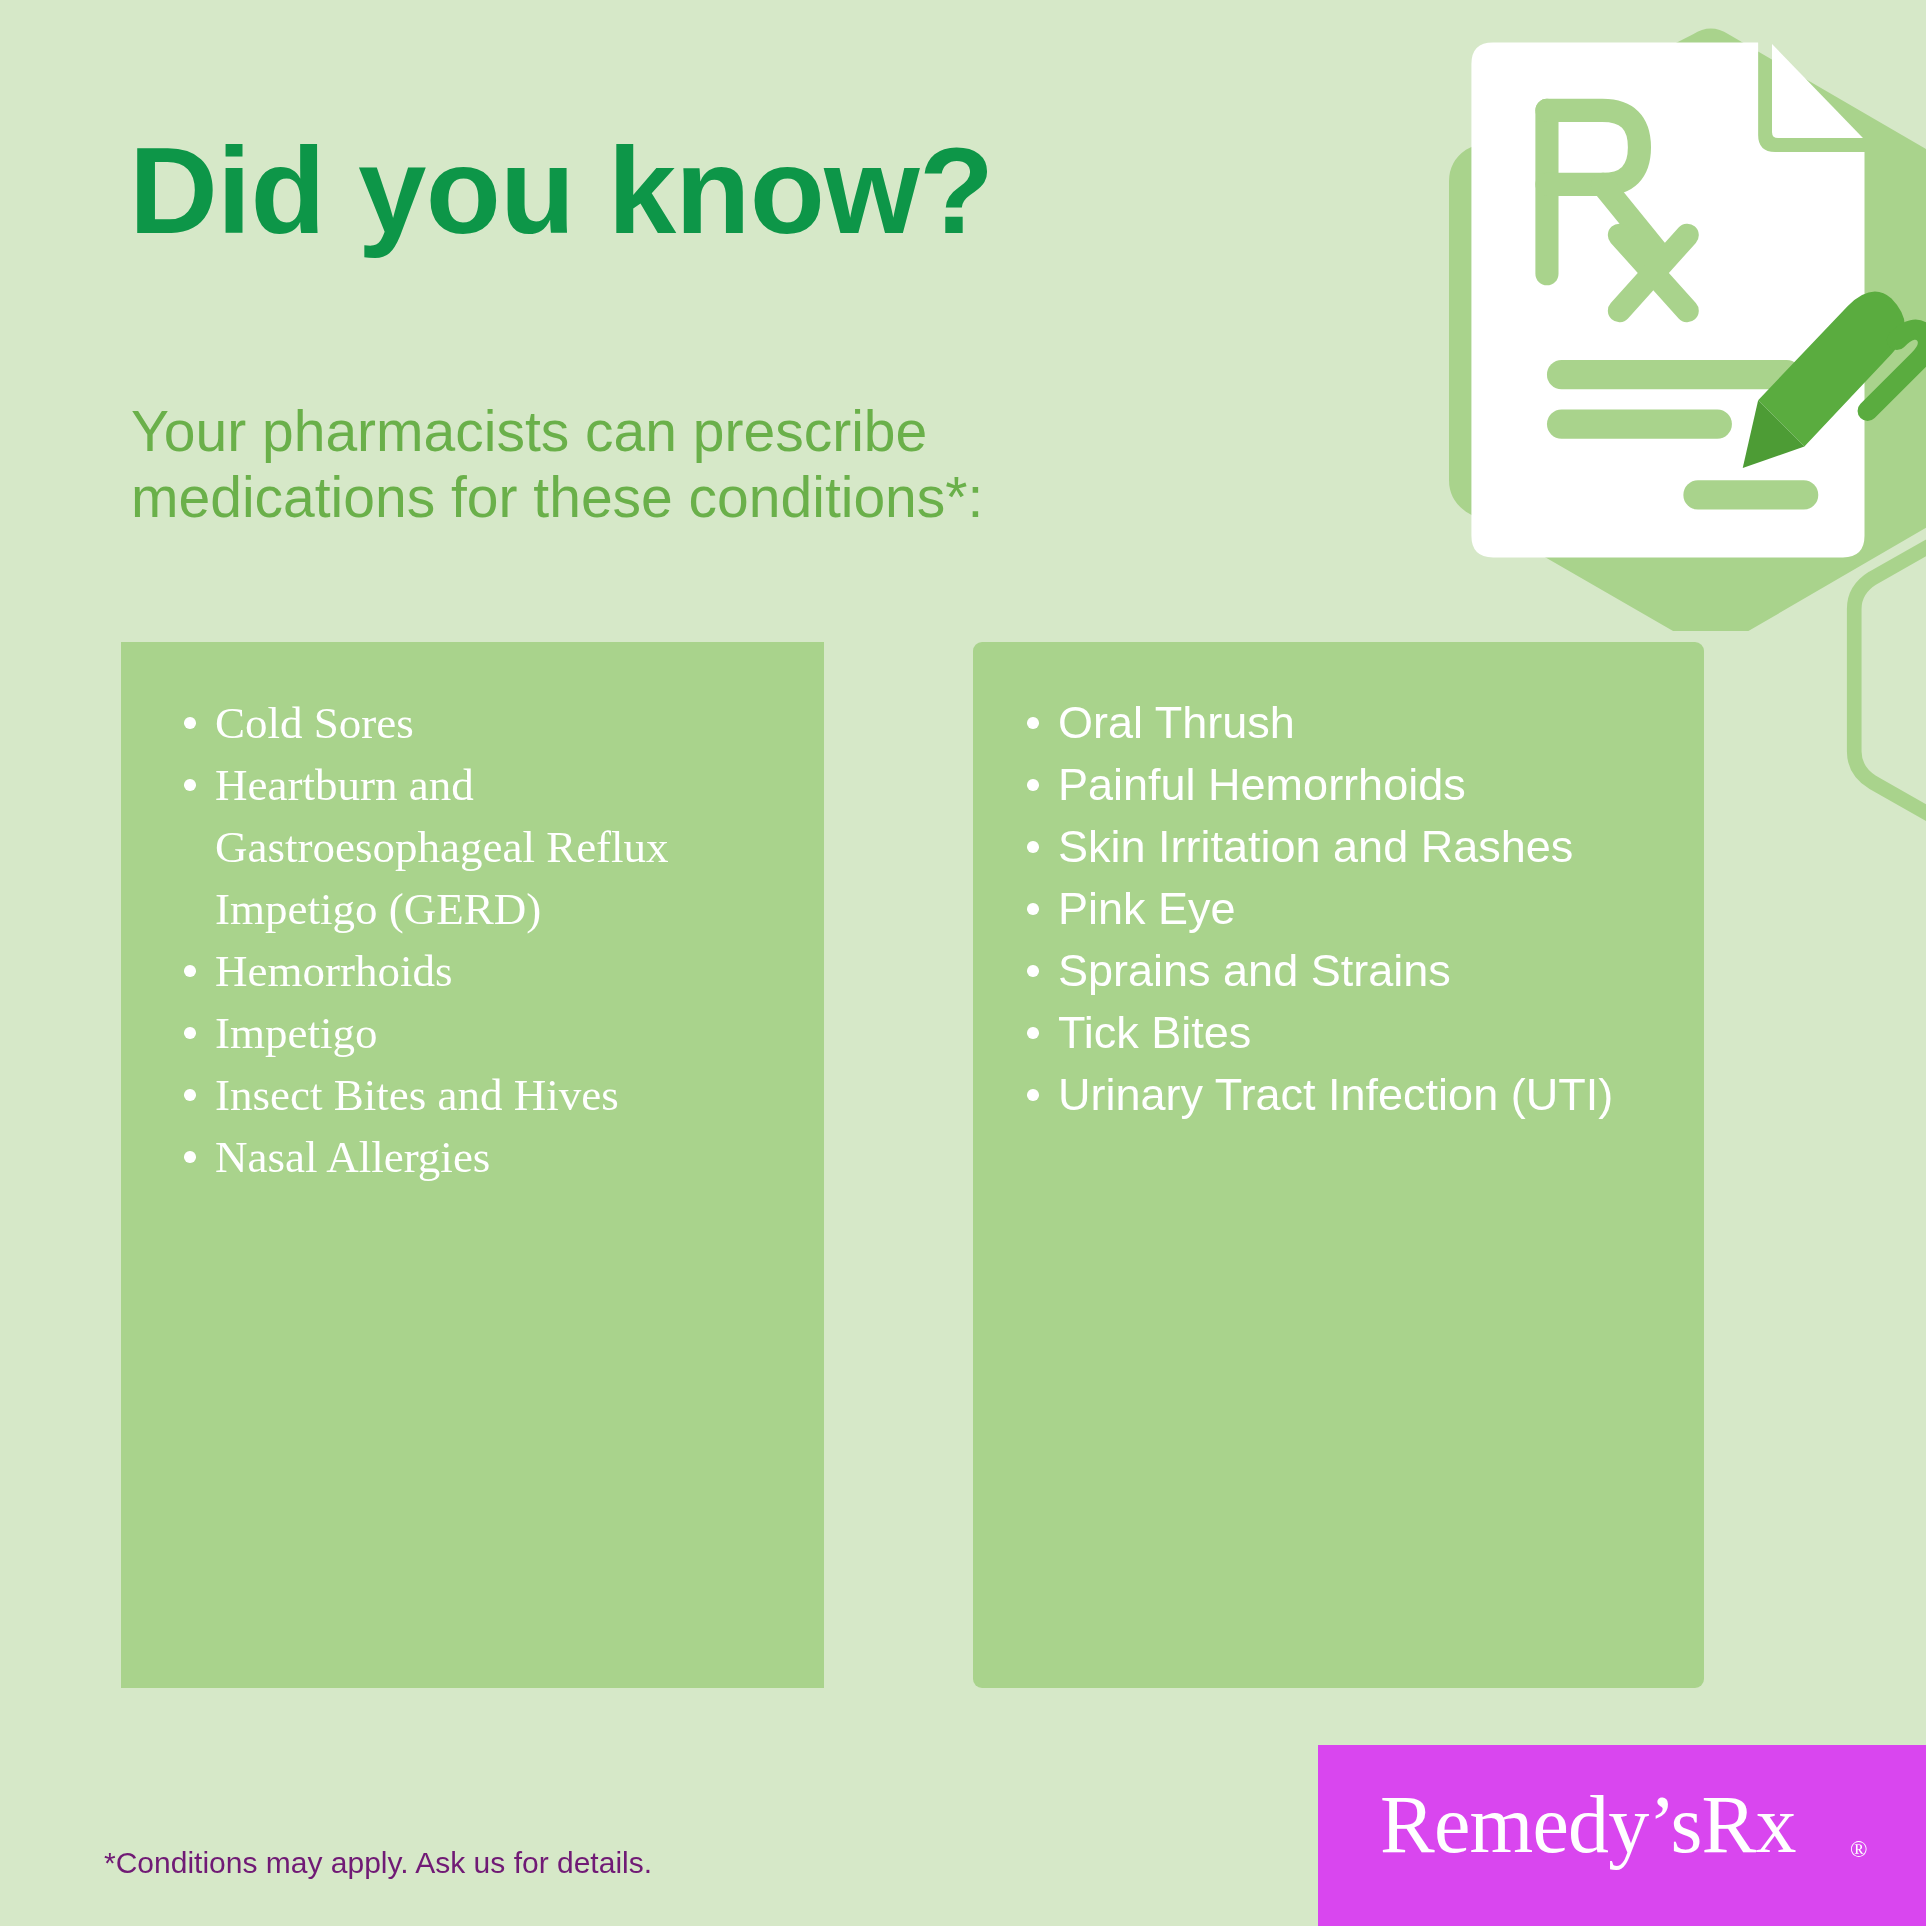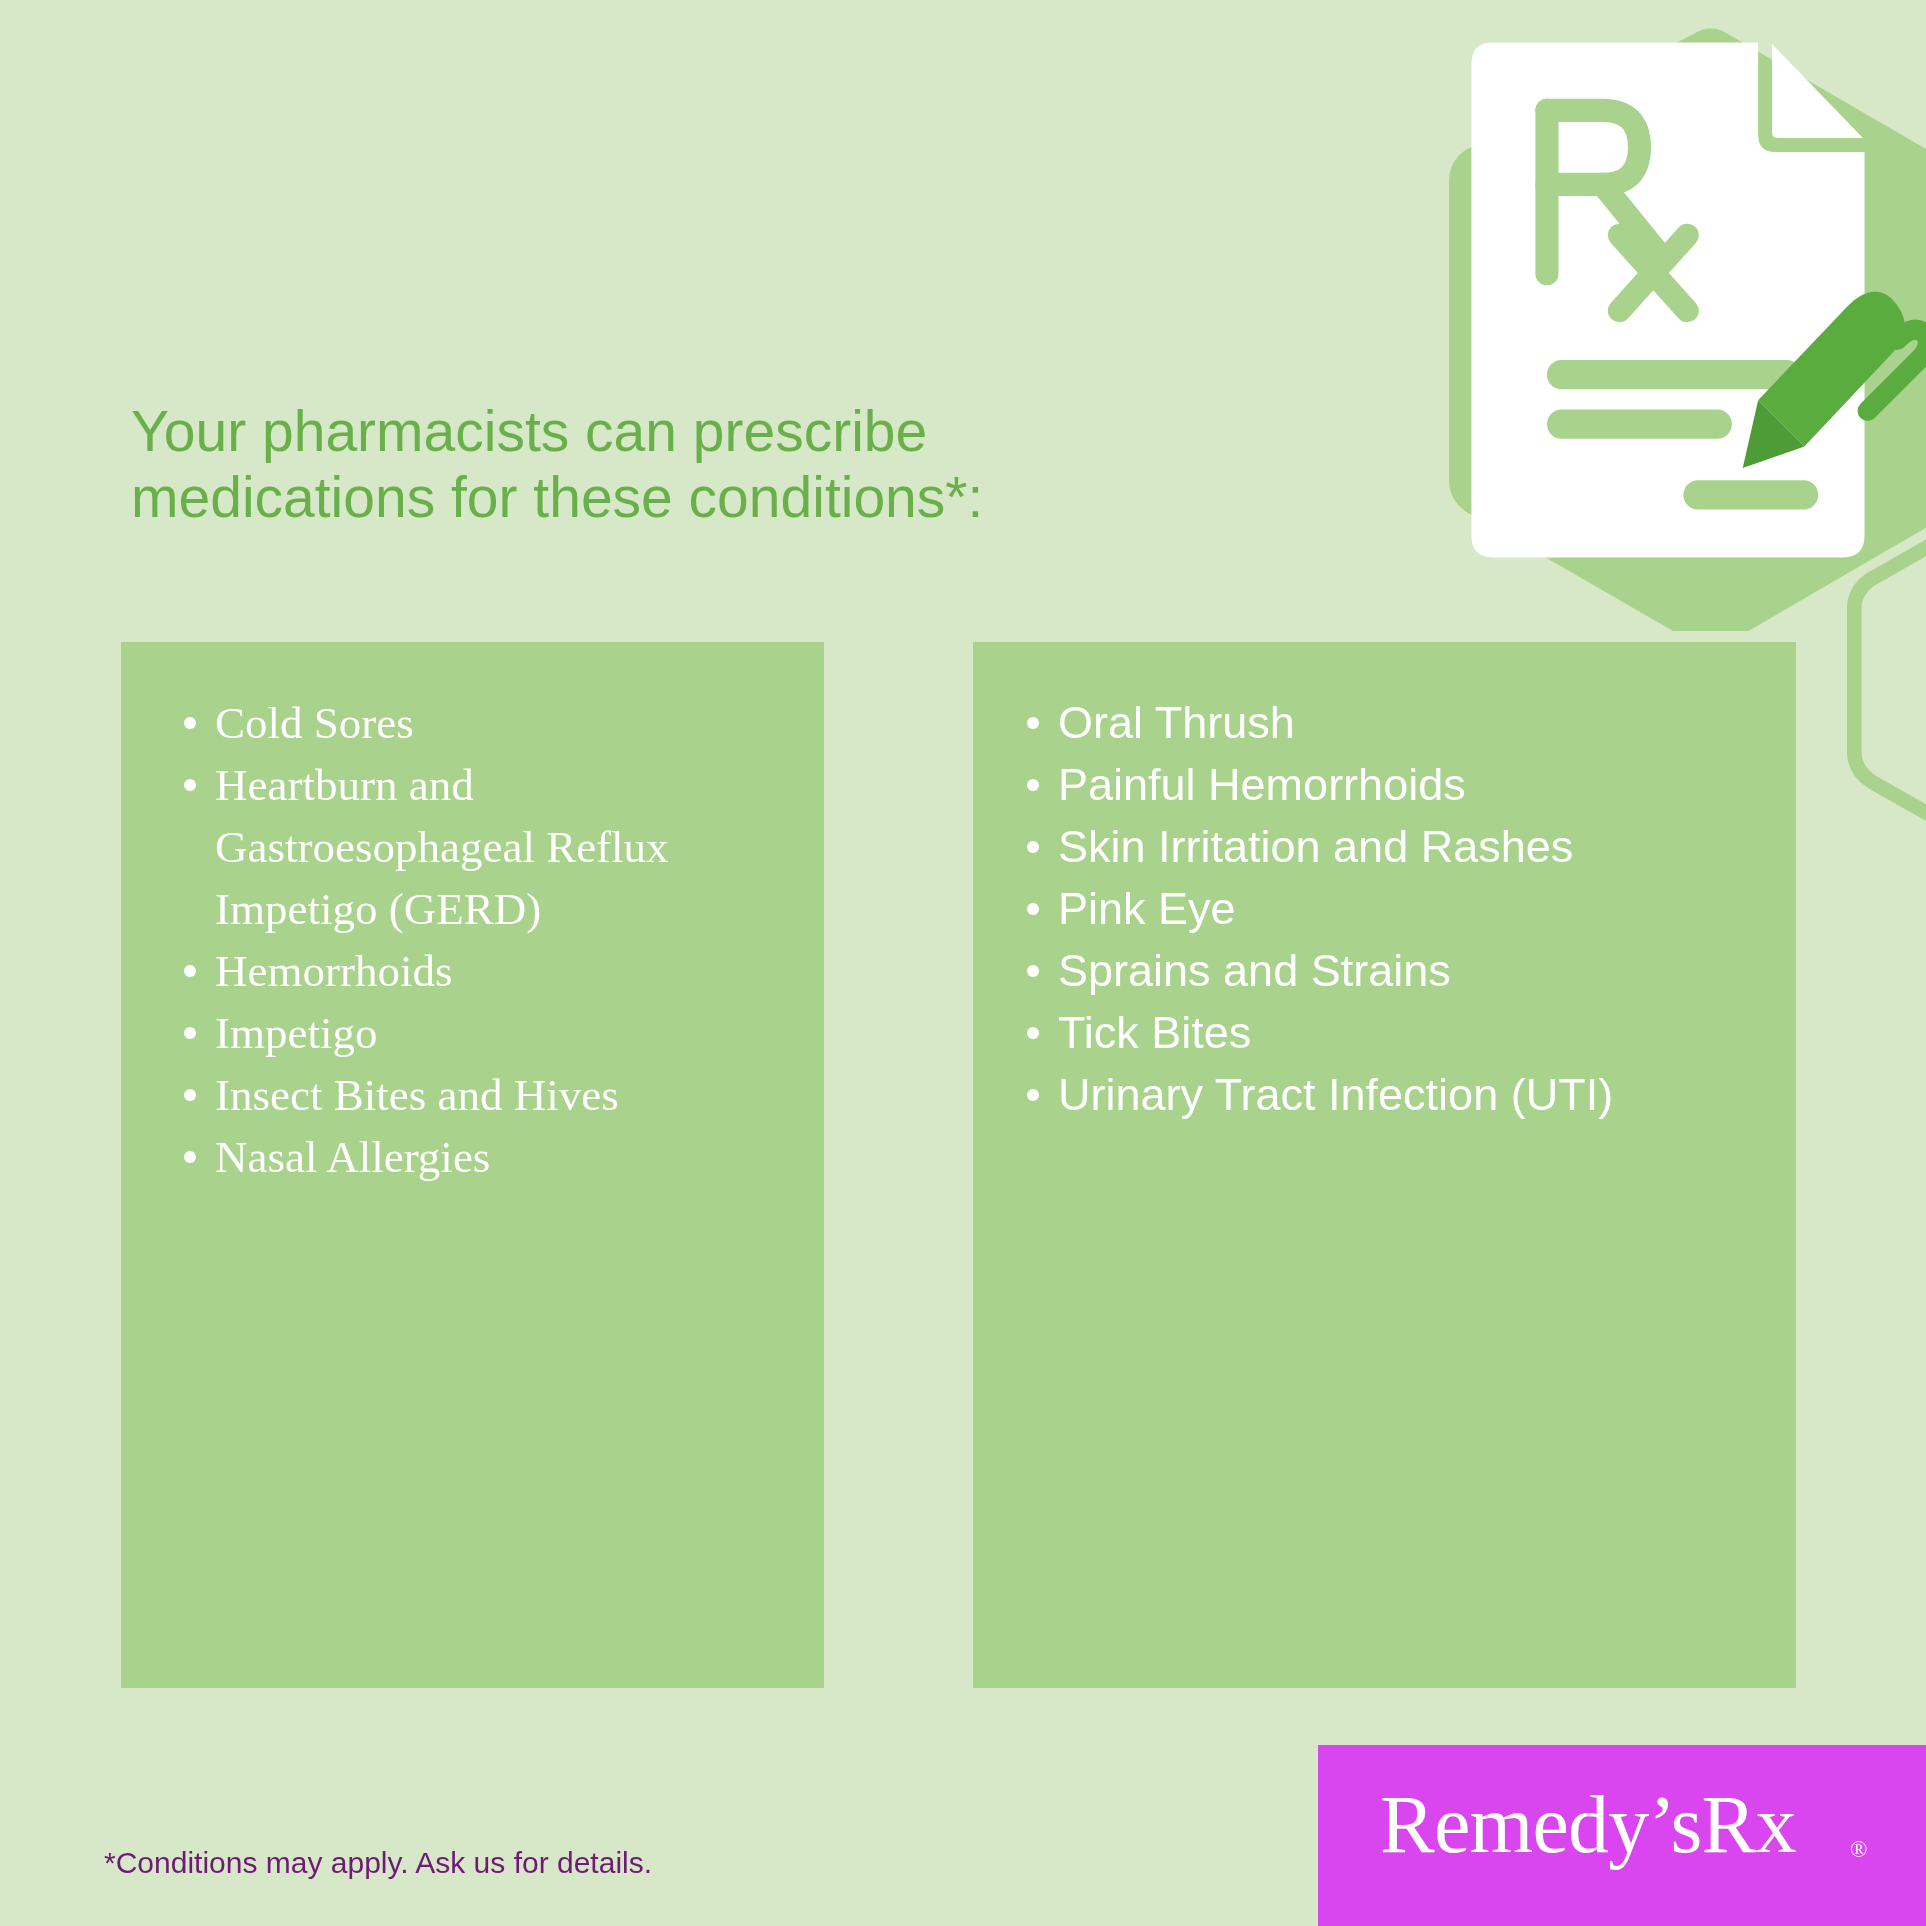--- a/index.html
+++ b/index.html
@@ -58,21 +58,21 @@
   #subtitle .ln { display: block; white-space: nowrap; }
 
   
   .panel {
     position: absolute;
     top: 642px;
     height: 1046px;
     background: #a9d38c;
   }
   #panel-left  { left: 121px;  width: 703px; font-family: Liberation Serif, serif; }
-  #panel-right { left: 973px; width: 823px; }
+  #panel-right { left: 973px; width: 731px; border-radius: 9px; }
 
   .cond-list {
     list-style: none;
     margin: 0;
     padding: 0;
     position: absolute;
     top: 50px;
     left: 0;
     right: 26px;
   }
@@ -169,20 +169,21 @@
     <rect x="118" y="496" width="240" height="38" rx="19" fill="#a9d38c"></rect>
     <rect x="295" y="588" width="175" height="38" rx="19" fill="#a9d38c"></rect>
 
     <g>
       <path d="M 565 352 Q 600 388 565 424 L 452 544 L 392 484 L 508 362 Q 540 330 565 352 Z" fill="#5aac3f"></path>
       <path d="M 392 484 L 452 544 L 372 572 Z" fill="#4d9c35"></path>
       <path d="M 572 406 Q 594 384 608 398 Q 620 412 600 432 L 534 498" fill="none" stroke="#5aac3f" stroke-width="26" stroke-linecap="round"></path>
     </g>
   </svg>
 
+  <div id="title">Did you know?</div>
 
   <div id="subtitle">
     <span class="ln">Your pharmacists can prescribe</span>
     <span class="ln">medications for these conditions*:</span>
   </div>
 
   <div class="panel" id="panel-left">
     <ul class="cond-list">
       <li class="cond-item">
         <span class="cond-bullet"></span>

